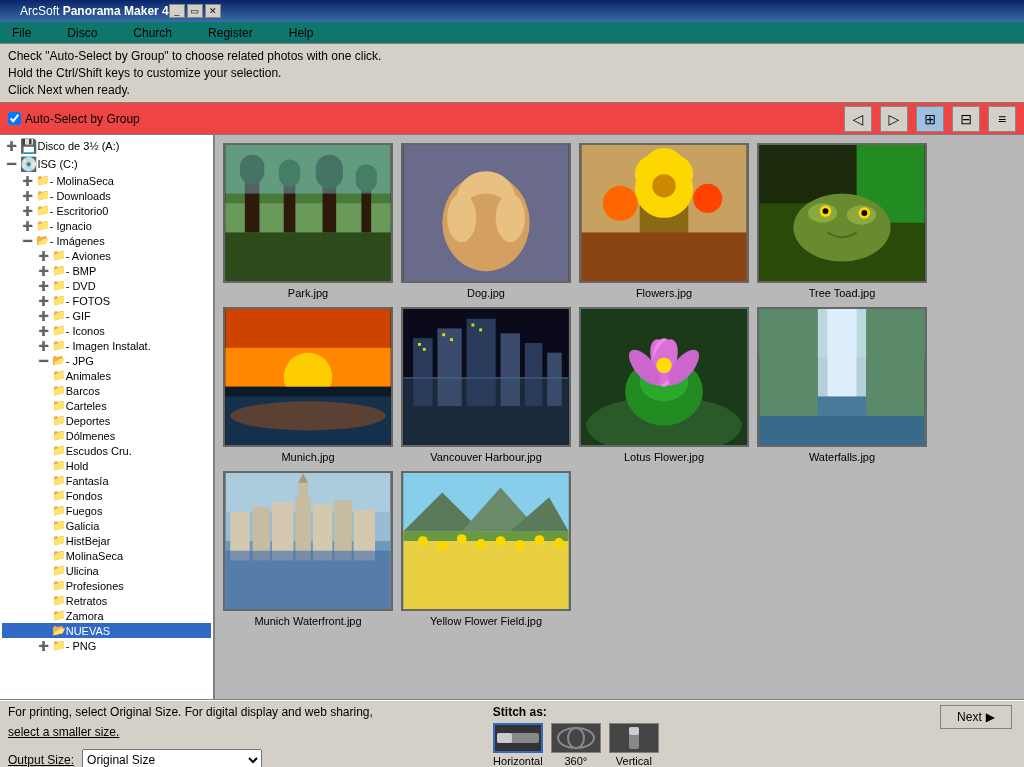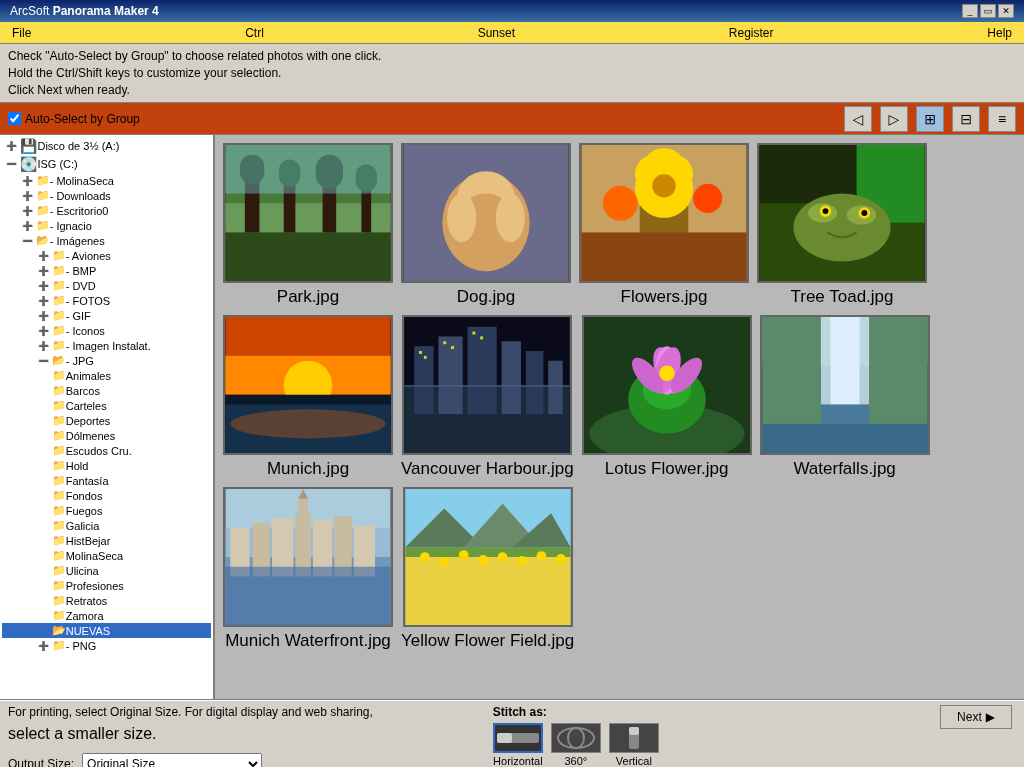--- a/index.html
+++ b/index.html
@@ -5,59 +5,57 @@
     * { box-sizing: border-box; margin: 0; padding: 0; }
     body { font-family: Arial, sans-serif; font-size: 12px; background: #d4d0c8; width: 1024px; height: 767px; overflow: hidden; }
 
     
     .title-bar {
       background: linear-gradient(to bottom, #0a246a, #3a6ea5);
       color: white;
       height: 22px;
       display: flex;
       align-items: center;
-      justify-content: space-between;
-      padding: 0 10px;
+      padding: 0 20px;
       font-size: 12px;
     }
     .title-bar-controls { display: flex; gap: 2px; }
     .title-btn {
       width: 16px; height: 14px; background: #d4d0c8; border: 1px solid #888;
       display: flex; align-items: center; justify-content: center; font-size: 9px; cursor: pointer; color: #000;
     }
 
     
     .menu-bar {
-      background: #fde047;
+      background: #0f766e;
       height: 22px;
       display: flex;
       align-items: center;
       padding: 0 4px;
       border-bottom: 1px solid #808080;
       gap: 20px;
-      justify-content: space-between;
     }
     .menu-item {
       padding: 2px 8px;
       cursor: pointer;
       font-size: 12px;
     }
 
     
     .instructions {
       background: #d4d0c8;
       padding: 4px 8px;
       font-size: 12px;
       line-height: 1.4;
       border-bottom: 1px solid #808080;
     }
 
     
     .toolbar {
-      background: #c2410c;
+      background: #ef4444;
       height: 32px;
       display: flex;
       align-items: center;
       padding: 2px 8px;
       border-bottom: 1px solid #808080;
       gap: 8px;
     }
     .checkbox-label { display: flex; align-items: center; gap: 4px; }
     .toolbar-spacer { flex: 1; }
     .toolbar-btn {
@@ -117,21 +115,21 @@
       width: 170px;
       height: 140px;
       border: 2px solid #666;
       overflow: hidden;
       display: flex;
       align-items: center;
       justify-content: center;
       background: #333;
     }
     .image-thumb svg { width: 100%; height: 100%; }
-    .image-label { margin-top: 4px; font-size: 17px; color: #000; text-align: center; }
+    .image-label { margin-top: 4px; font-size: 11px; color: #000; text-align: center; }
 
     
     .bottom-bar {
       background: #d4d0c8;
       height: 100px;
       display: flex;
       flex-direction: column;
       padding: 4px 8px;
       border-top: 1px solid #fff;
     }
@@ -167,22 +165,22 @@
   </span>
   <div class="title-bar-controls">
     <div class="title-btn">_</div>
     <div class="title-btn">▭</div>
     <div class="title-btn">✕</div>
   </div>
 </div>
 
 <div class="menu-bar">
   <div class="menu-item">File</div>
-  <div class="menu-item">Ctrl</div>
-  <div class="menu-item">Sunset</div>
+  <div class="menu-item">Disco</div>
+  <div class="menu-item">Church</div>
   <div class="menu-item">Register</div>
   <div class="menu-item">Help</div>
 </div>
 
 <div class="instructions">
   <div>Check "Auto-Select by Group" to choose related photos with one click.</div>
   <div>Hold the Ctrl/Shift keys to customize your selection.</div>
   <div>Click Next when ready.</div>
 </div>
 
@@ -558,21 +556,21 @@
         <div class="image-label">Yellow Flower Field.jpg</div>
       </div>
     </div>
   </div>
 </div>
 
 <div class="bottom-bar">
   <div class="bottom-top">
     <div style="display:flex;flex-direction:column;gap:6px;">
       <div style="font-size:12px;">For printing, select Original Size. For digital display and web sharing,</div>
-      <div style="font-size:16px;">select a smaller size.</div>
+      <div style="font-size:12px;text-decoration:underline;">select a smaller size.</div>
       <div style="display:flex;align-items:center;gap:8px;margin-top:4px;">
         <label style="font-size:12px;text-decoration:underline;">Output Size:</label>
         <select style="width:180px;height:22px;font-size:12px;">
           <option>Original Size</option>
           <option>Large</option>
           <option>Medium</option>
           <option>Small</option>
         </select>
       </div>
     </div>

